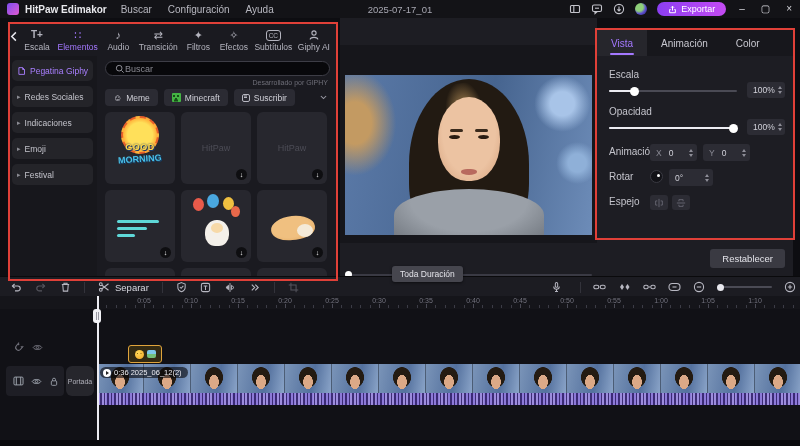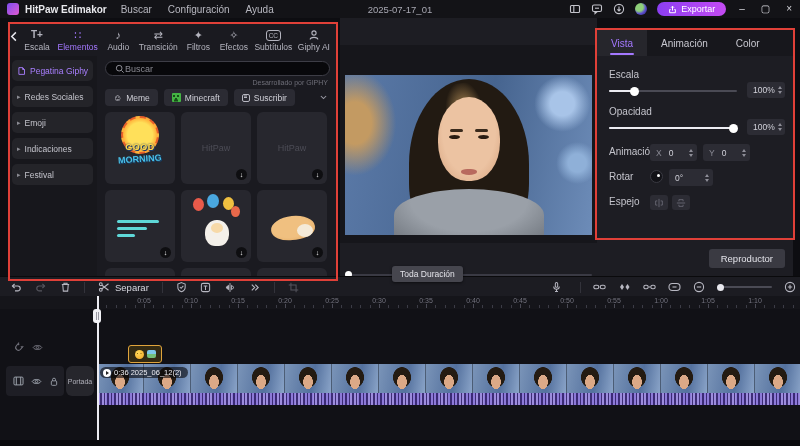--- a/index.html
+++ b/index.html
@@ -273,25 +273,25 @@
               </svg>
           </span>
           <span>Pegatina Giphy</span>
         </div>
         <div class="cat-item">
           <span class="cat-arrow">▸</span>
           <span>Redes Sociales</span>
         </div>
         <div class="cat-item">
           <span class="cat-arrow">▸</span>
-          <span>Emoji</span>
+          <span>Indicaciones</span>
         </div>
         <div class="cat-item">
           <span class="cat-arrow">▸</span>
-          <span>Indicaciones</span>
+          <span>Emoji</span>
         </div>
         <div class="cat-item">
           <span class="cat-arrow">▸</span>
           <span>Festival</span>
         </div>
       </div>
 
       <div class="sticker-content">
         <div class="search-box">
           <span>
@@ -520,21 +520,21 @@
         <svg width="10" height="10" viewBox="0 0 12 12" fill="none" stroke="currentColor" stroke-width="1">
             <path d="M1 6 H11"></path>
             <path d="M3.5 4 V2 H8.5 V4"></path>
             <path d="M3.5 8 V10 H8.5 V8"></path>
           </svg>
       </div>
     </div>
   </div>
 
   <div class="reset-strip">
-    <div class="reset-btn">Reproductor</div>
+    <div class="reset-btn">Restablecer</div>
   </div>
 
   <div class="anno anno-left"></div>
   <div class="anno anno-right"></div>
 
   <div class="tl-toolbar">
     <div class="tlt-left">
       <span class="ticon">
         <svg width="12" height="12" viewBox="0 0 12 12" fill="none" stroke="currentColor" stroke-width="1.2">
             <path d="M2.5 5 H7.8 A2.4 2.4 0 0 1 7.8 9.8 H5"></path>

